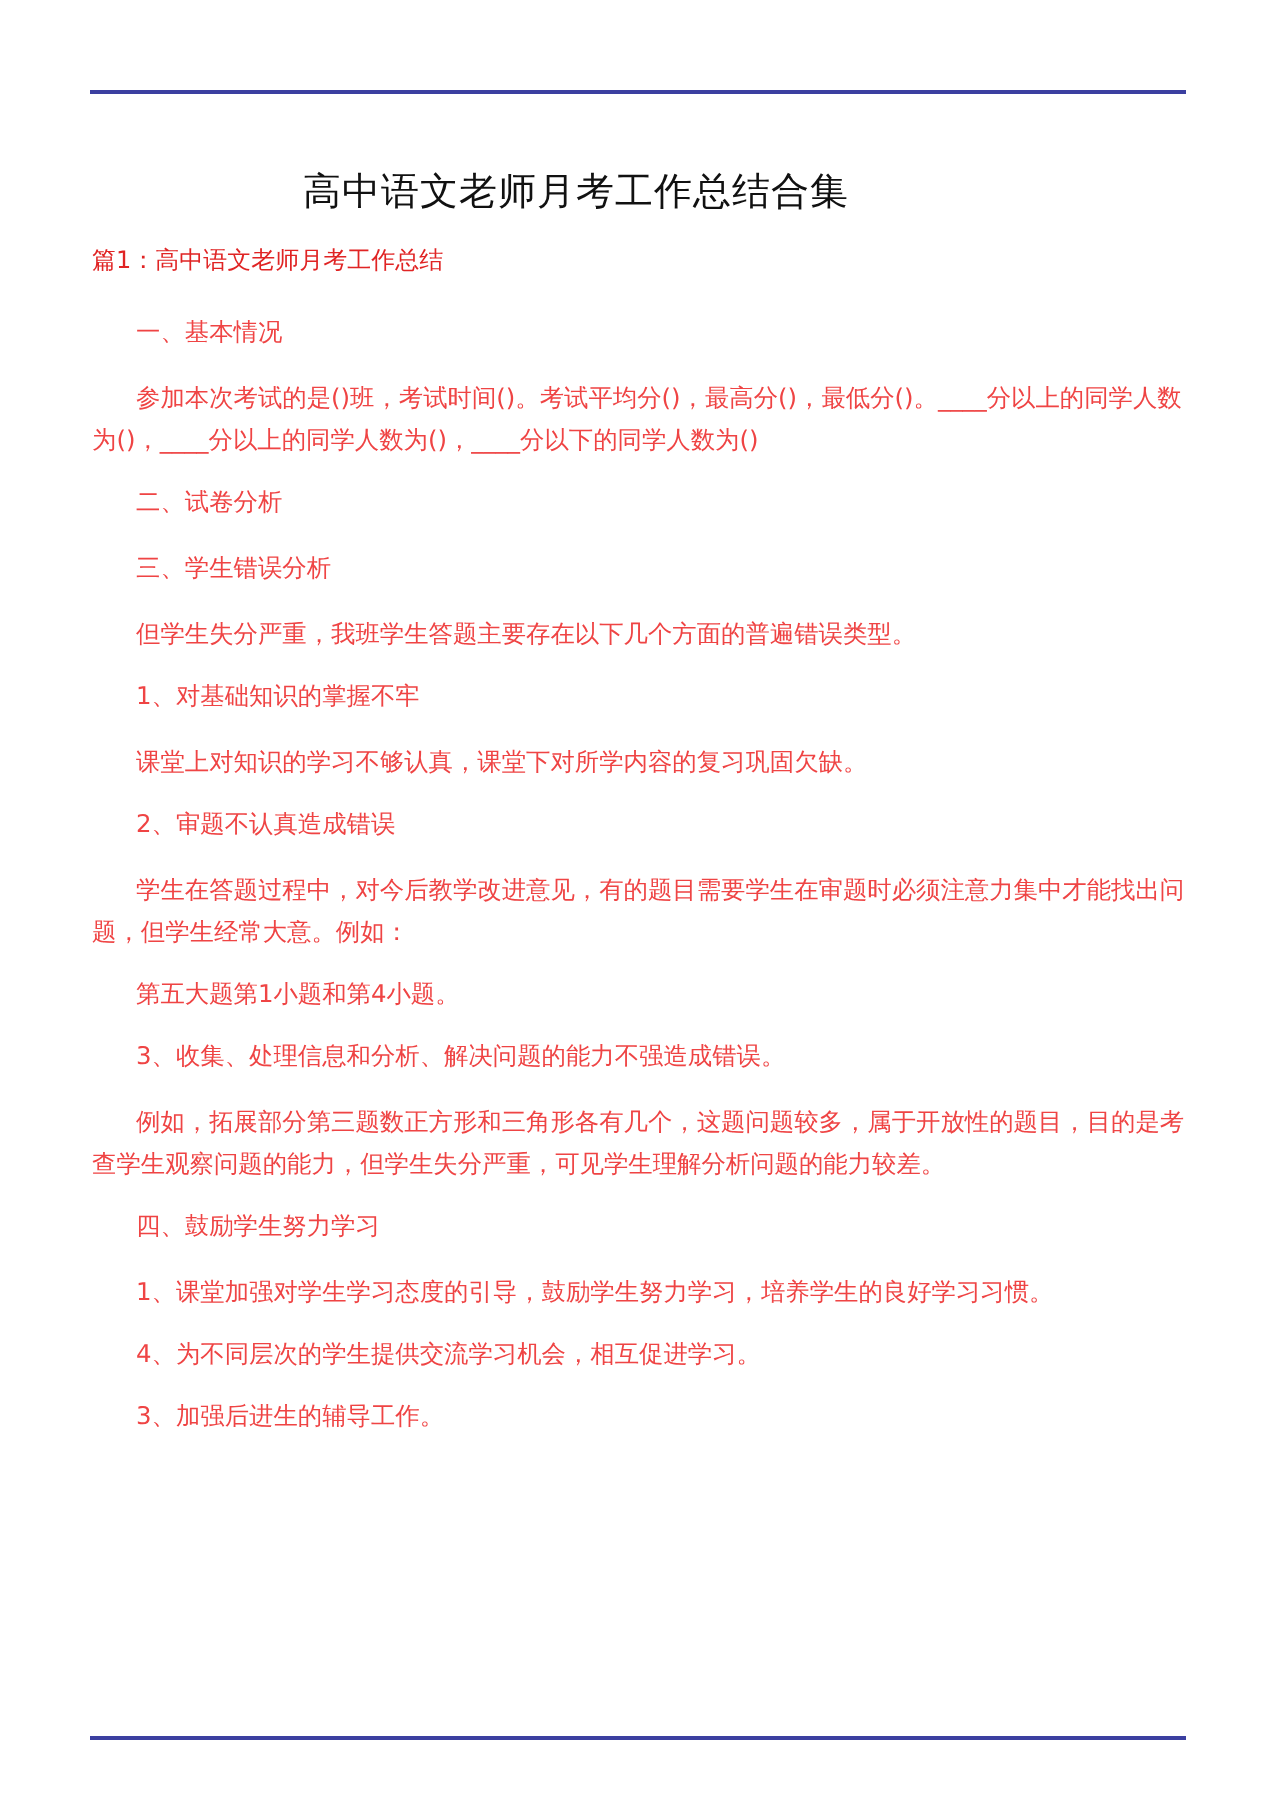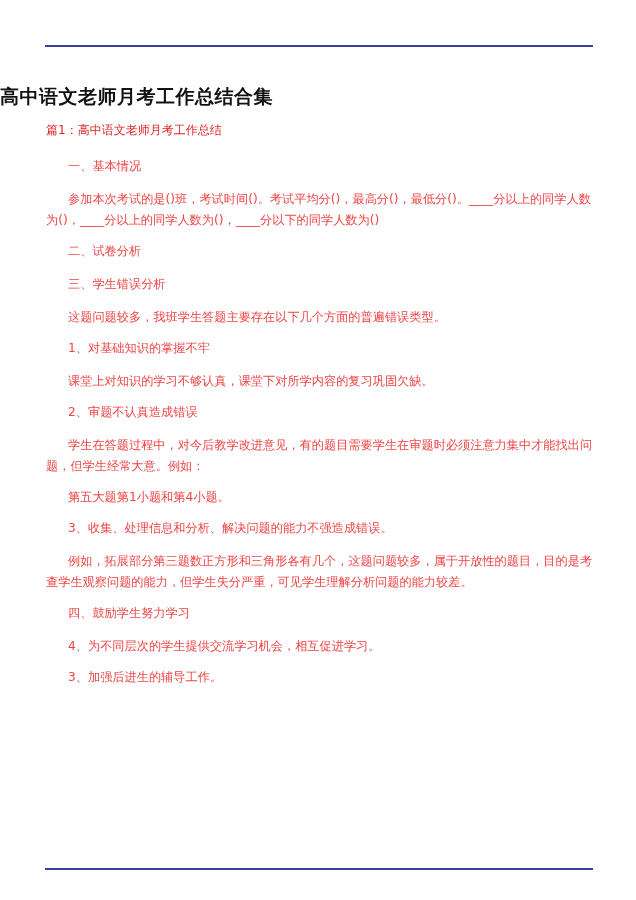--- a/index.html
+++ b/index.html
@@ -23,25 +23,25 @@
       background: #3b3fa0;
     }
     .rule-top { top: 45px; }
     .rule-bottom { top: 868px; }
 
     .doc-title {
       position: absolute;
       top: 84px;
       left: 0;
       width: 576px;
+      text-align: center;
       font-size: 19px;
       line-height: 24px;
       color: #111111;
       letter-spacing: 0.5px;
-      font-weight: bold;
     }
     .section-title {
       position: absolute;
       top: 120px;
       left: 46px;
       font-size: 12px;
       line-height: 20px;
       color: #e02424;
     }
     .content {
@@ -67,26 +67,27 @@
 
 <div class="doc-title">高中语文老师月考工作总结合集</div>
 
 <div class="section-title">篇1：高中语文老师月考工作总结</div>
 
 <div class="content">
   <p class="p heading">一、基本情况</p>
   <p class="p">参加本次考试的是()班，考试时间()。考试平均分()，最高分()，最低分()。____分以上的同学人数为()，____分以上的同学人数为()，____分以下的同学人数为()</p>
   <p class="p heading">二、试卷分析</p>
   <p class="p heading">三、学生错误分析</p>
-  <p class="p">这题问题较多，我班学生答题主要存在以下几个方面的普遍错误类型。</p>
+  <p class="p">但学生失分严重，我班学生答题主要存在以下几个方面的普遍错误类型。</p>
   <p class="p heading">1、对基础知识的掌握不牢</p>
   <p class="p">课堂上对知识的学习不够认真，课堂下对所学内容的复习巩固欠缺。</p>
   <p class="p heading">2、审题不认真造成错误</p>
   <p class="p">学生在答题过程中，对今后教学改进意见，有的题目需要学生在审题时必须注意力集中才能找出问题，但学生经常大意。例如：</p>
   <p class="p">第五大题第1小题和第4小题。</p>
   <p class="p heading">3、收集、处理信息和分析、解决问题的能力不强造成错误。</p>
   <p class="p">例如，拓展部分第三题数正方形和三角形各有几个，这题问题较多，属于开放性的题目，目的是考查学生观察问题的能力，但学生失分严重，可见学生理解分析问题的能力较差。</p>
   <p class="p heading">四、鼓励学生努力学习</p>
+  <p class="p">1、课堂加强对学生学习态度的引导，鼓励学生努力学习，培养学生的良好学习习惯。</p>
   <p class="p">4、为不同层次的学生提供交流学习机会，相互促进学习。</p>
   <p class="p">3、加强后进生的辅导工作。</p>
 </div>
 
 <div class="rule rule-bottom"></div>
 
 </body></html>

